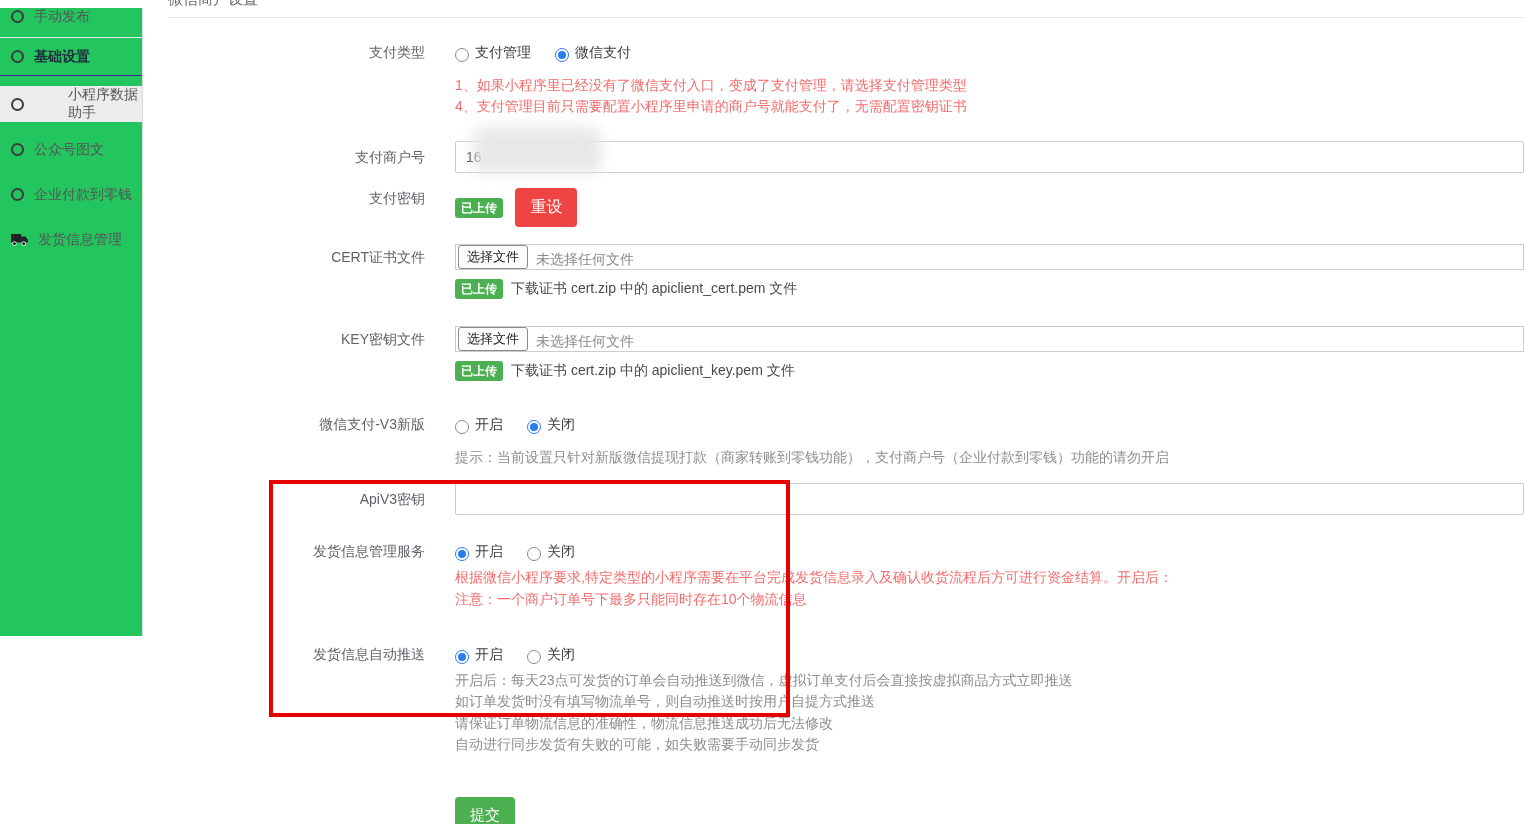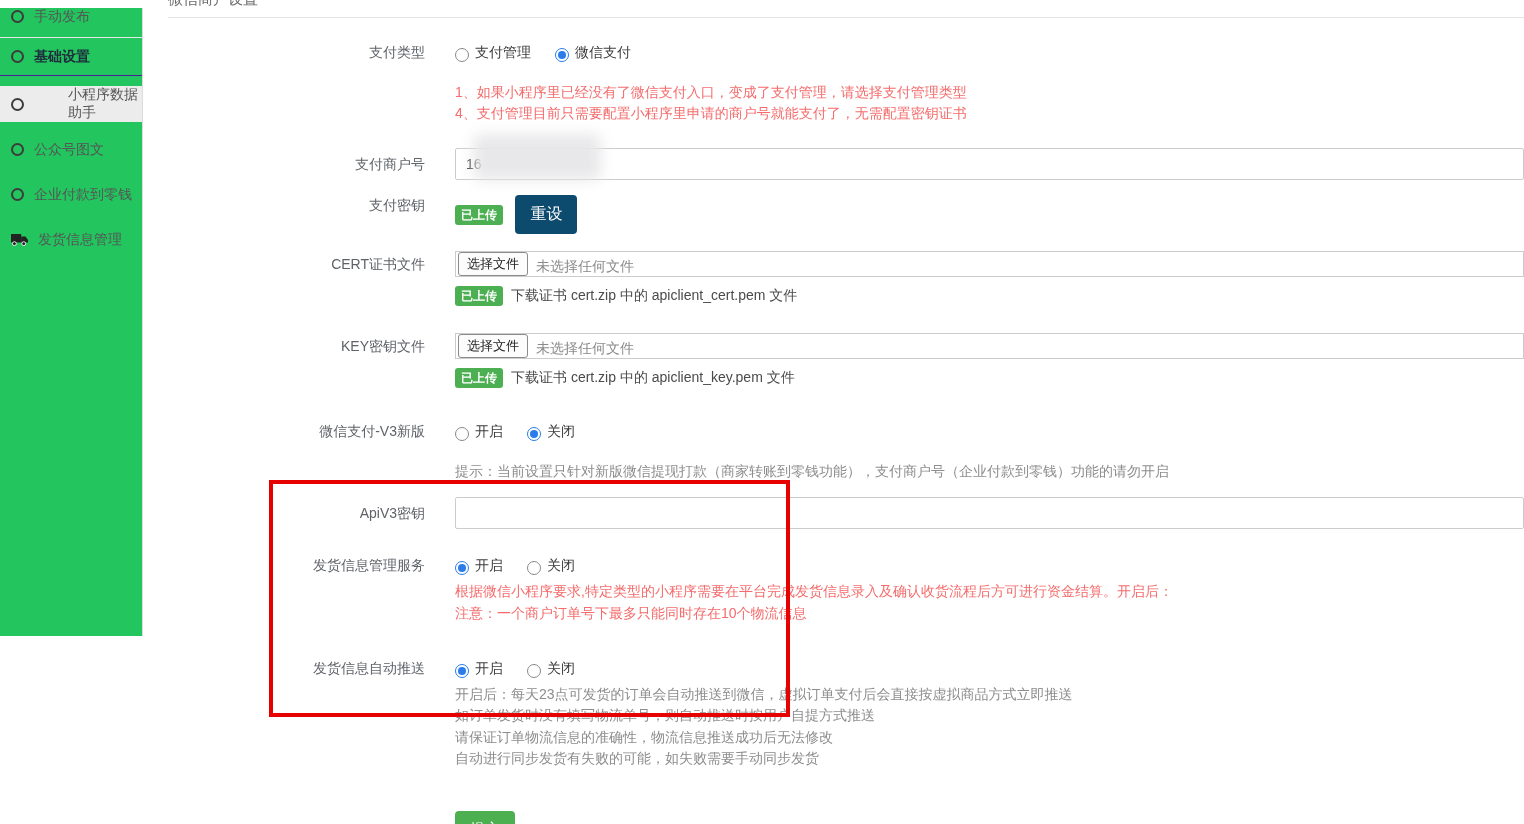--- a/index.html
+++ b/index.html
@@ -36,34 +36,34 @@
   
   .radio-line { display:flex; align-items:flex-end; gap:6px; height:20px; font-size:14px; color:#3c3c3c;font-family:Liberation Serif, serif; }
   .radio { width:14px; height:14px; border:1px solid #8a8a8a; border-radius:50%;
     background:#fff; position:relative; flex:0 0 auto; cursor:pointer; }
   .radio.sel { border-color:#2a7cea; }
   .radio.sel::after { content:''; position:absolute; inset:2px; border-radius:50%; background:#2a7cea; }
   .radio-label { margin-right:18px; cursor:pointer; }
 
   .note-red { font-size:14px; line-height:21px; color:#f56c6c; }
   .note-gray { font-size:14px; line-height:21.5px; color:#8d8d8d; }
-  .first-note { margin-top:20px; }
+  .first-note { margin-top:13px; }
   .mgmt-note { line-height:22px; }
 
   
   .text-input { width:100%; height:32px; border:1px solid #ccc; border-radius:2px;
     font-size:14px; color:#333; padding:0 10px; outline:none; background:#fff; }
   .input-wrap { position:relative; }
   .blur-patch { position:absolute; left:18px; top:-14px; width:128px; height:46px;
     background:#e7e7e9; filter:blur(7px); border-radius:8px; opacity:.95; pointer-events:none; }
 
   
   .badge-green { display:inline-block; background:#4cb052; color:#fff; font-size:12px;
     font-weight:bold; padding:3px 6px; border-radius:3px; line-height:14px; }
-  .btn-red { display:inline-block; background:#0c4a6e; color:#fff; border:none;
+  .btn-red { display:inline-block; background:#ef4444; color:#fff; border:none;
     font-size:16px; padding:9px 15px; border-radius:4px; margin-left:8px; cursor:pointer; vertical-align:middle; }
   .btn-green { display:inline-block; background:#4caf50; color:#fff; border:none;
     font-size:15px; padding:9px 15px; border-radius:4px; cursor:pointer; }
 
   
   .file-box { display:flex; align-items:flex-end; gap:8px; border:1px solid #ccc;
     height:26px; padding-left:2px; background:#fff; }
   .file-btn { font-size:13px; color:#222; background:#fcfcfc; border:1px solid #8b8b8b;
     border-radius:3px; padding:2px 8px; cursor:pointer; }
   .no-file { font-size:14px; color:#8a8a8a; }

